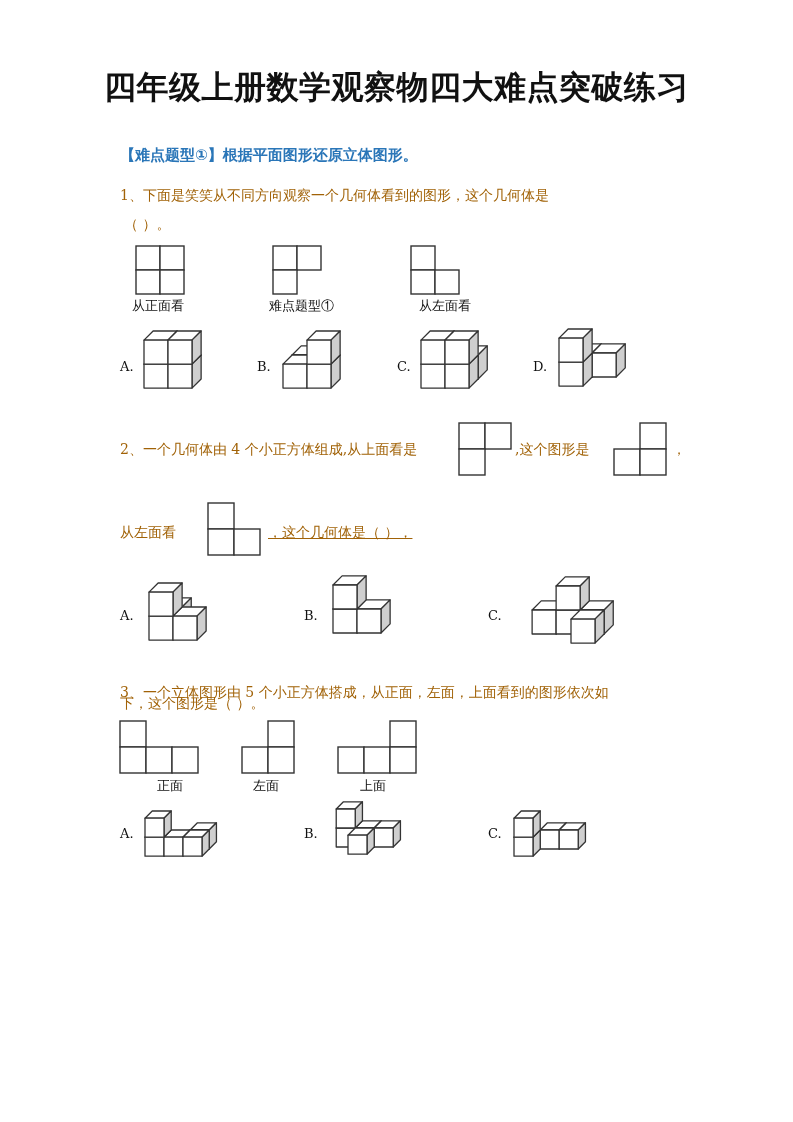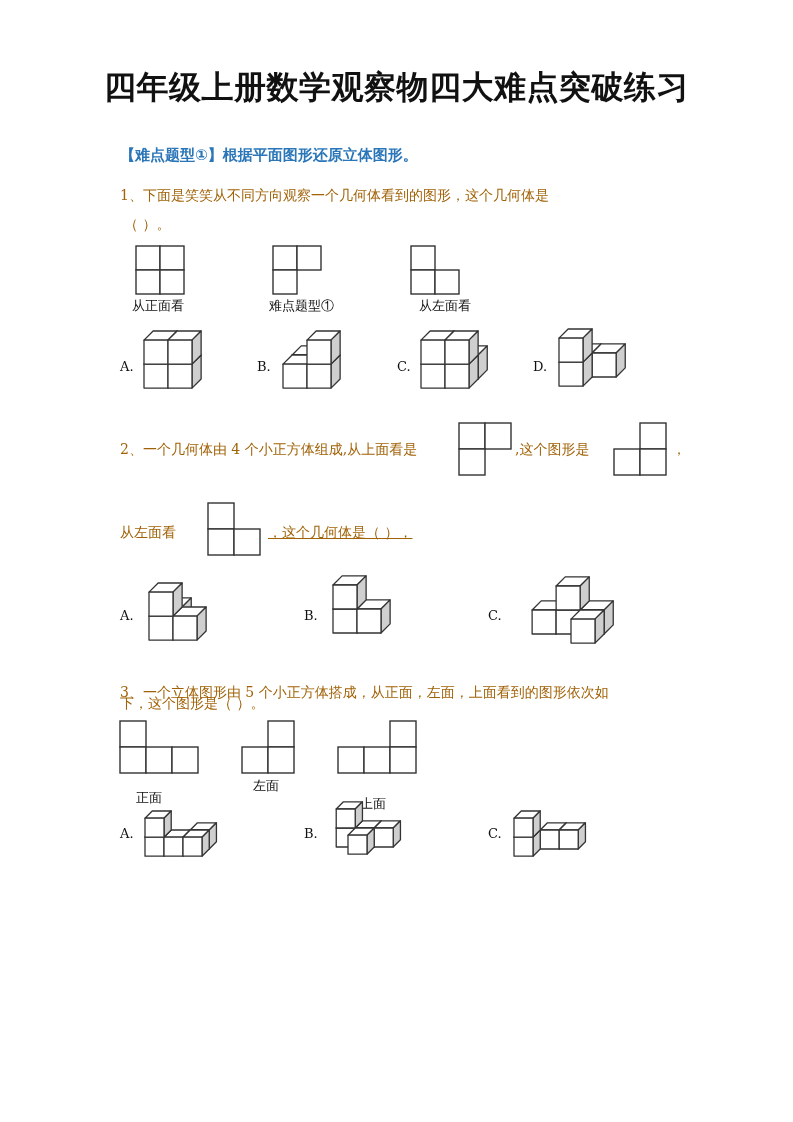--- a/index.html
+++ b/index.html
@@ -247,34 +247,34 @@
 
 <div class="abs q" style="left:120px; top:684px;">3、一个立体图形由 5 个小正方体搭成，从正面，左面，上面看到的图形依次如</div>
 <div class="abs q" style="left:120px; top:695px;">下，这个图形是（                  ）。</div>
 
 <svg class="grid" style="left:120px; top:721px;" width="80" height="54">
     <rect x="0" y="0" width="26" height="26"></rect>
     <rect x="0" y="26" width="26" height="26"></rect>
     <rect x="26" y="26" width="26" height="26"></rect>
     <rect x="52" y="26" width="26" height="26"></rect>
   </svg>
-<div class="abs lbl" style="left:136px; top:777px;margin-top:12px;">正面</div>
+<div class="abs lbl" style="left:157px; top:777px;">正面</div>
 <svg class="grid" style="left:242px; top:721px;" width="54" height="54">
     <rect x="26" y="0" width="26" height="26"></rect>
     <rect x="0" y="26" width="26" height="26"></rect>
     <rect x="26" y="26" width="26" height="26"></rect>
   </svg>
 <div class="abs lbl" style="left:253px; top:777px;">左面</div>
 <svg class="grid" style="left:338px; top:721px;" width="80" height="54">
     <rect x="52" y="0" width="26" height="26"></rect>
     <rect x="0" y="26" width="26" height="26"></rect>
     <rect x="26" y="26" width="26" height="26"></rect>
     <rect x="52" y="26" width="26" height="26"></rect>
   </svg>
-<div class="abs lbl" style="left:360px; top:795px;">上面</div>
+<div class="abs lbl" style="left:360px; top:777px;">上面</div>
 
 <div class="abs opt" style="left:120px; top:826px;">A.</div>
 <svg style="left:144px; top:810px;" width="74.44" height="55.44">
     <g>
       <polygon points="46.22,20 65.22,20 72.44,12.780000000000001 53.44,12.780000000000001" fill="#ffffff" stroke="#333333" stroke-width="1.3" stroke-linejoin="round"></polygon>
       <polygon points="65.22,39 72.44,31.78 72.44,12.780000000000001 65.22,20" fill="#cfcfcf" stroke="#333333" stroke-width="1.3" stroke-linejoin="round"></polygon>
       <polygon points="46.22,39 65.22,39 65.22,20 46.22,20" fill="#ffffff" stroke="#333333" stroke-width="1.3" stroke-linejoin="round"></polygon>
     </g>
     <g>
       <polygon points="1,27.22 20,27.22 27.22,20 8.219999999999999,20" fill="#ffffff" stroke="#333333" stroke-width="1.3" stroke-linejoin="round"></polygon>

